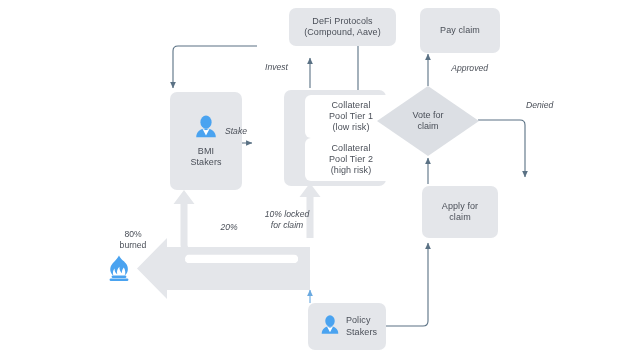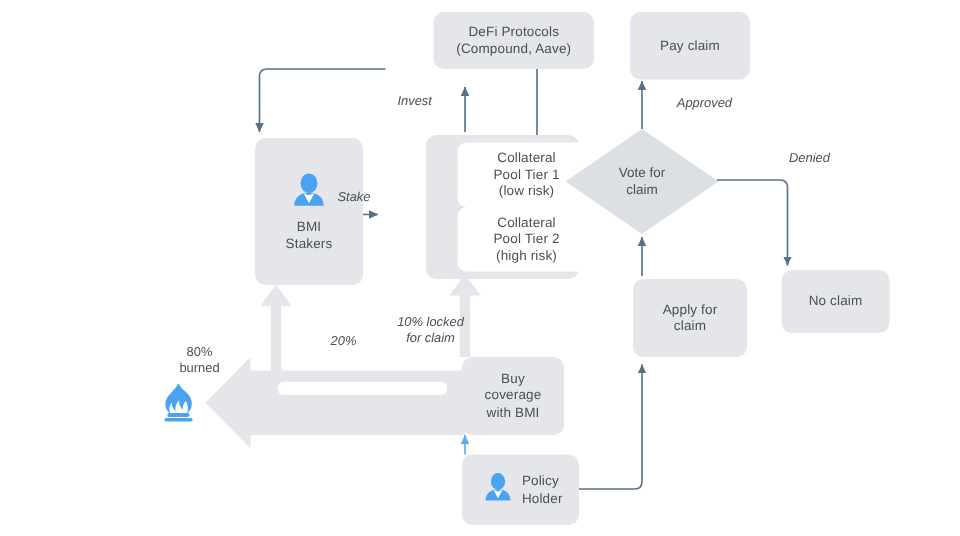--- a/index.html
+++ b/index.html
@@ -178,45 +178,37 @@
 (high risk)</span>
     </div>
   </div>
 
   <svg class="layer" viewBox="0 0 640 357" style="z-index:3;">
     <polygon points="428,86 479,121 428,156 377,121" fill="#dcdfe4"></polygon>
   </svg>
   <div class="diamond-label" style="left:393px; top:110px; width:70px;">Vote for
 claim</div>
 
-  <div class="node" style="left:489px; top:180px; width:72px; height:42px;">
-    <span class="node-label">No claim</span>
-  </div>
 
   <div class="node" style="left:390px; top:186px; width:76px; height:52px;">
     <span class="node-label">Apply for
 claim</span>
   </div>
 
-  <div class="node" style="left:276px; top:238px; width:68px; height:52px;">
-    <span class="node-label">Buy
-coverage
-with BMI</span>
-  </div>
 
   <div class="node policy-row" style="left:276px; top:303px; width:78px; height:47px;">
     <span class="icon">
       <svg width="22" height="22" viewBox="0 0 26 26">
         <ellipse cx="13" cy="8.2" rx="5.6" ry="6.6" fill="#4aa3f0"></ellipse>
         <path d="M 3.2 23.2 C 3.2 17.6 7.6 14.4 13 14.4 C 18.4 14.4 22.8 17.6 22.8 23.2 Z" fill="#4aa3f0"></path>
         <path d="M 9.4 14.8 L 13 21.5 L 16.6 14.8 L 13 16.2 Z" fill="#ffffff"></path>
       </svg>
     </span>
     <span class="node-label">Policy
-Holder</span>
+Stakers</span>
   </div>
 
   <div class="corner-label" style="left:108px; top:229px; width:50px;">80%
 burned</div>
   <div class="flame-wrap" style="left:104px; top:253px;">
     <svg width="30" height="30" viewBox="0 0 30 30">
       <path d="M 15 2.5 C 12.2 7.6 9.0 9.2 7.2 12.6 C 5.4 16.0 6.2 20.6 9.4 22.6
                C 8.4 19.8 9.0 17.2 10.6 15.4 C 10.4 18.2 11.6 20.0 13.2 21.2
                C 12.4 18.4 13.6 15.6 15.4 13.8 C 15.2 16.8 16.4 18.6 18.0 20.2
                C 17.6 17.8 18.6 15.8 19.8 14.4 C 21.4 17.0 21.8 20.2 20.6 22.6

